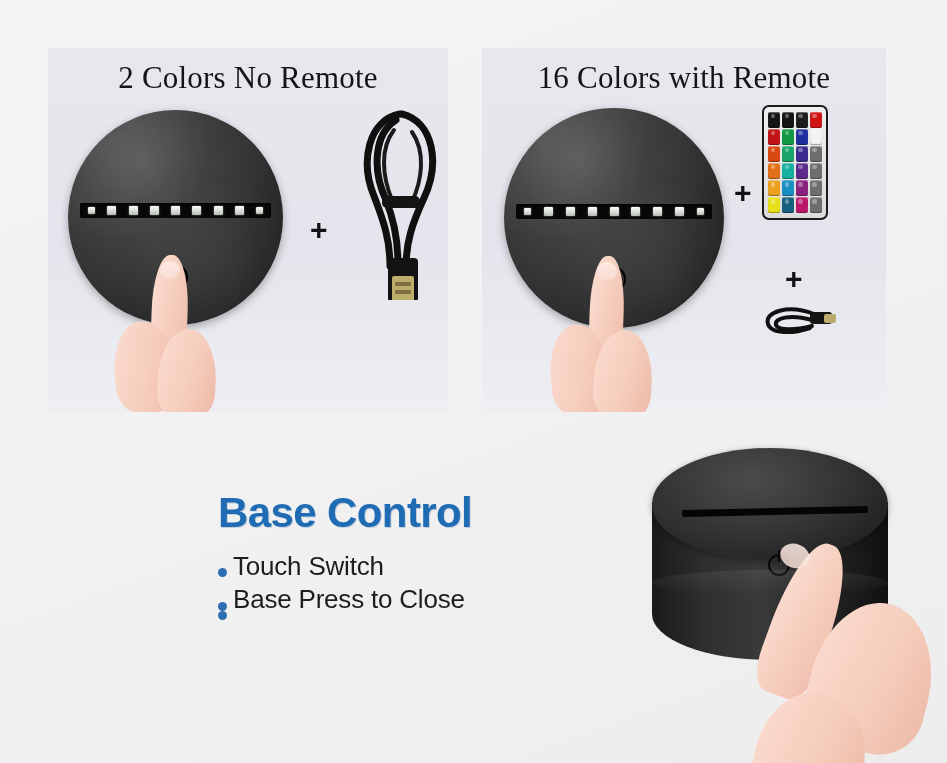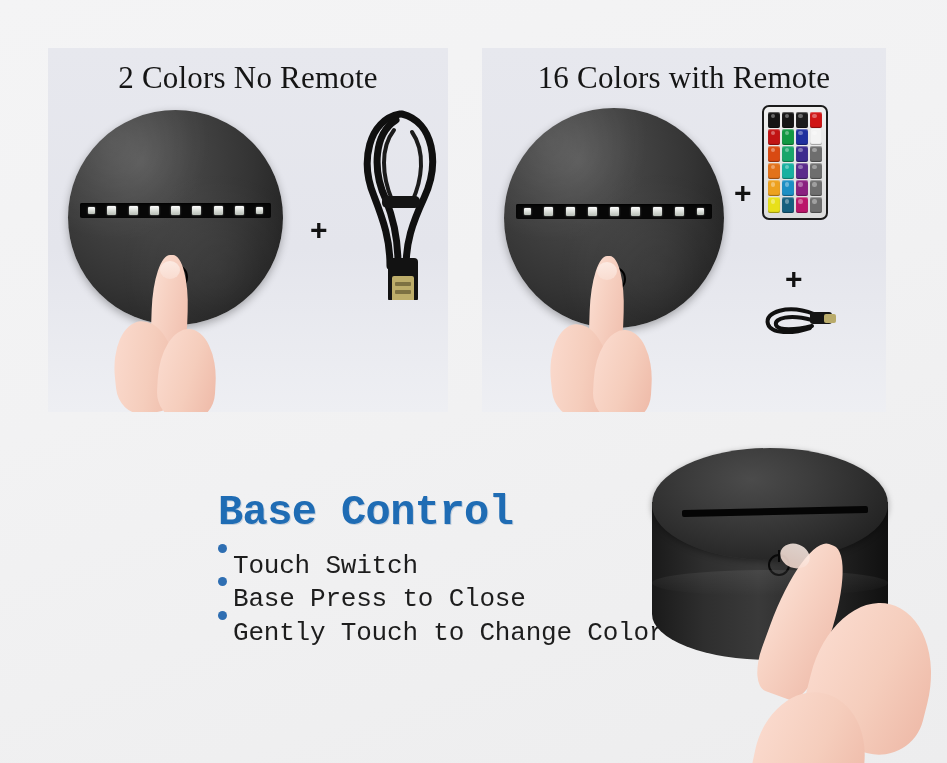--- a/index.html
+++ b/index.html
@@ -156,42 +156,42 @@
     left: 22%; top: 12%;
     width: 35%; height: 28%;
     border-radius: 50%;
     background: rgba(255,255,255,.35);
   }
 
   
   .bottom {
     position: absolute;
     left: 0; top: 420px;
-    width: 947px; height: 343px; font-family: Liberation Mono, monospace;
+    width: 947px; height: 343px;
   }
   .copy {
     position: absolute;
     left: 218px;
     top: 72px;
     width: 420px;
   }
   .headline {
     font-size: 42px;
     font-weight: 700;
     color: #1f6cb4;
     letter-spacing: -0.6px;
     text-shadow: 1px 1px 0 rgba(120,150,180,.35);
     line-height: 1;
     margin-bottom: 16px;
     white-space: nowrap;
   }
   .bullets { list-style: none; }
   .bullets li {
     display: flex;
-    align-items: flex-start;
+    align-items: flex-end;
     font-size: 26px;
     color: #1d1d1d;
     line-height: 1.28;
     letter-spacing: -0.2px;
     white-space: nowrap;
   }
   .bullet-dot {
     width: 9px; height: 9px;
     border-radius: 50%;
     background: #2e6eb2;
@@ -384,21 +384,20 @@
         <li>
           <span class="bullet-dot" style="background: rgb(46, 110, 178);"></span>
           <span>Touch Switch</span>
         </li>
         <li>
           <span class="bullet-dot" style="background: rgb(46, 110, 178);"></span>
           <span>Base Press to Close</span>
         </li>
         <li>
           <span class="bullet-dot" style="background: rgb(46, 110, 178);"></span>
-          <span>Gently Touch to Change Color</span>
         </li>
       </ul>
   </div>
 
   <div class="hero">
     <div class="cyl-body"></div>
     <div class="cyl-top"></div>
     <div class="cyl-slot"></div>
     <div class="cyl-key"></div>
     <div class="cyl-seam"></div>

